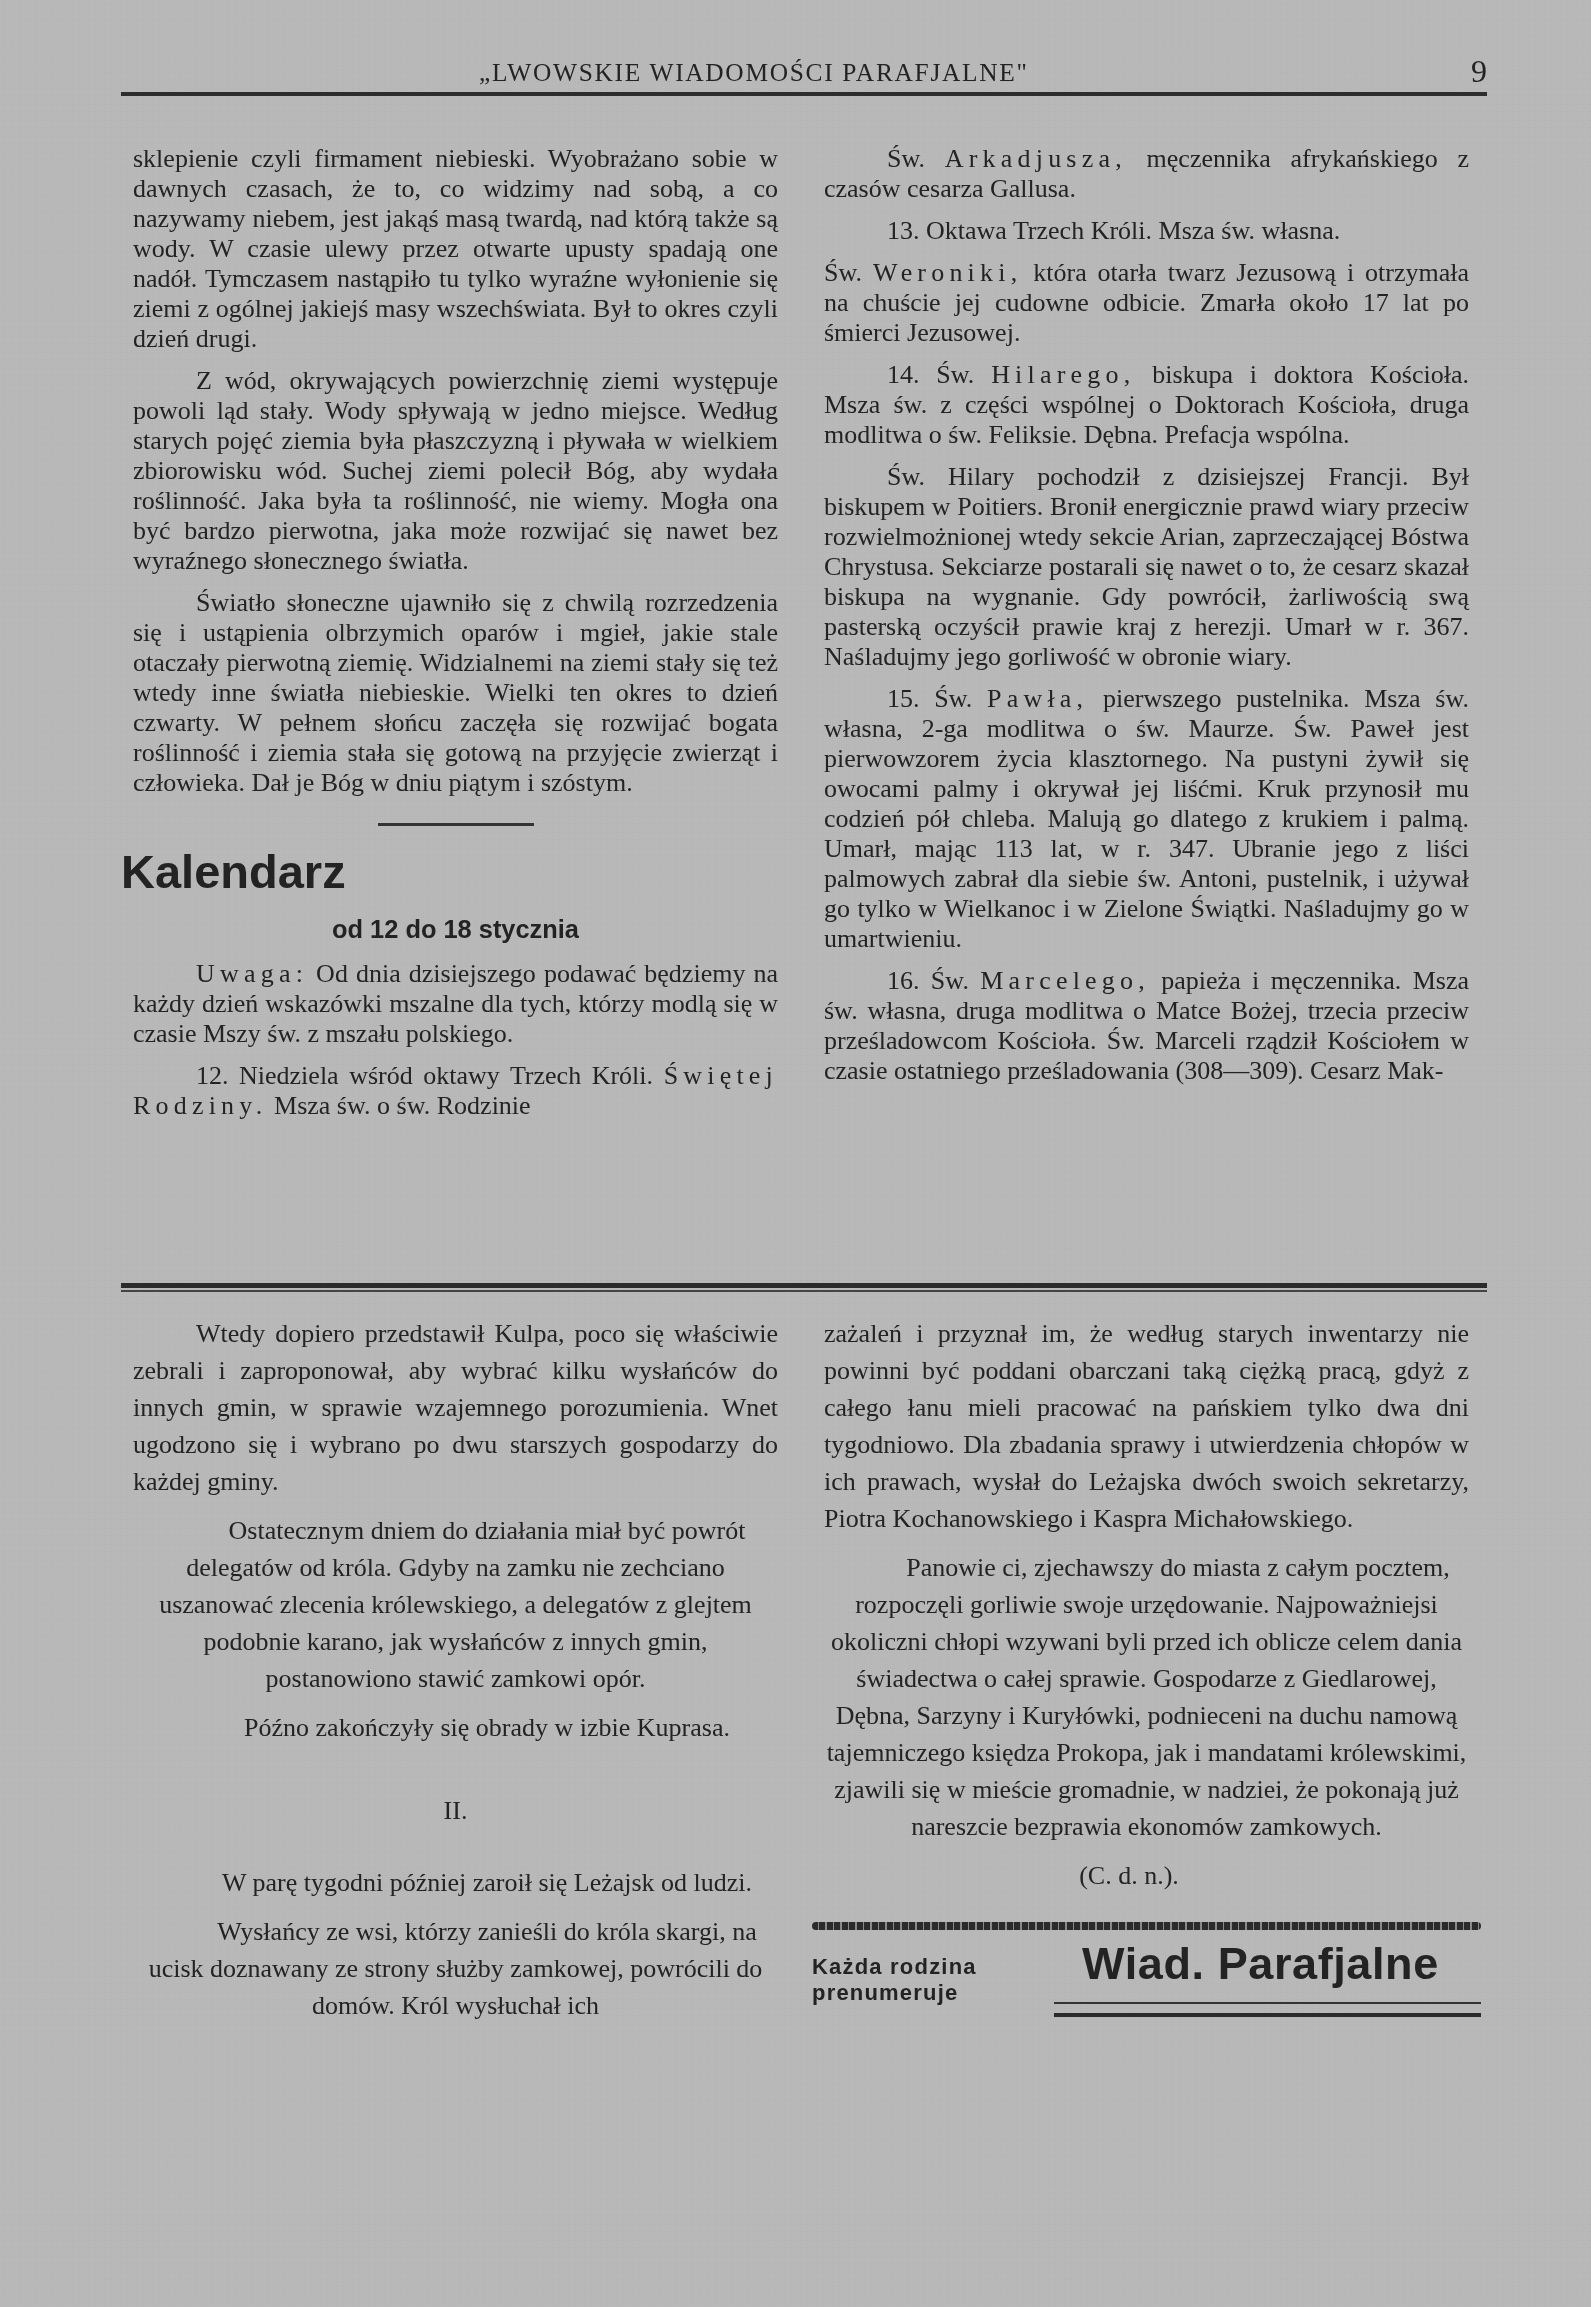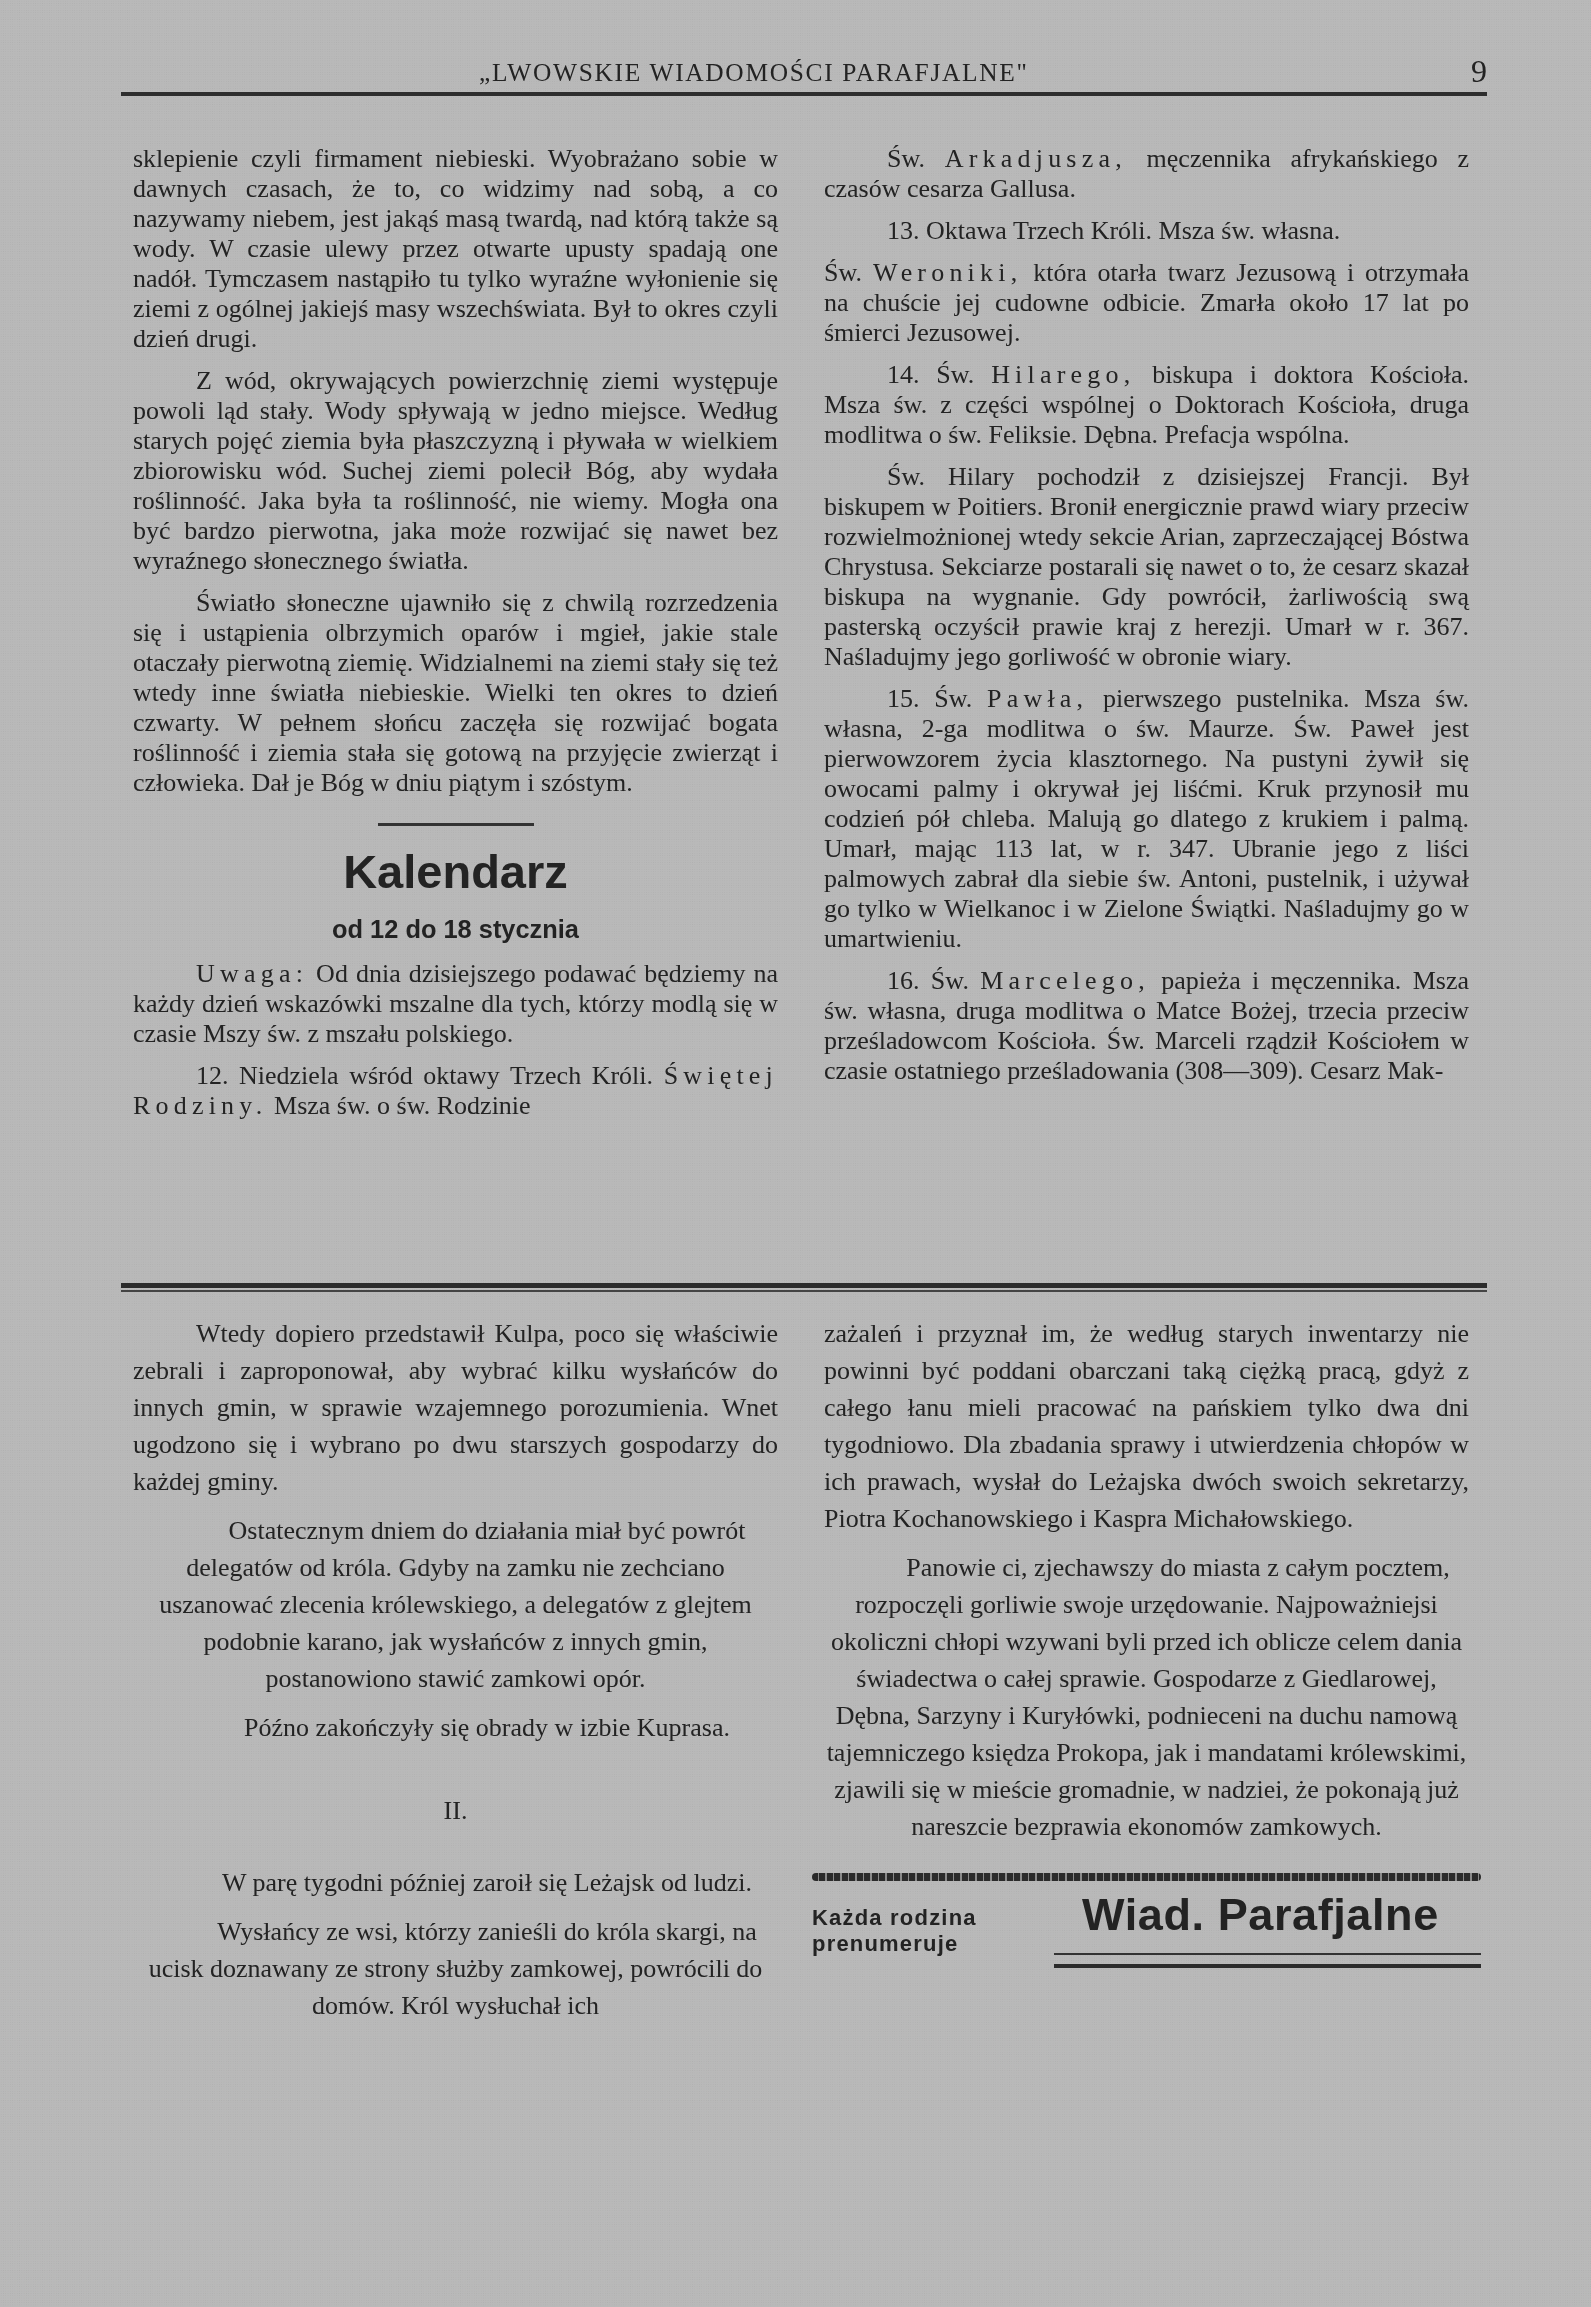--- a/index.html
+++ b/index.html
@@ -22,21 +22,21 @@
   .col p { margin: 12px; }
   .col p.ind { text-indent: 63px; }
   .col-left-top { left: 0; top: 132px; }
   .col-right-top { left: 691px; top: 132px; }
   .col-left-bot { left: 0; top: 1303px; line-height: 37px; }
   .col-right-bot { left: 691px; top: 1303px; line-height: 37px; }
   .col-left-bot p + p, .col-right-bot p + p { margin-top: 7px; text-align: center; }
 
   .sp { letter-spacing: 5.2px; }
   .short-rule { width: 156px; height: 2.3px; background: #333; margin: 25.4px auto 17.3px auto; }
-  .kal-title { font-family: "Liberation Sans", "DejaVu Sans", sans-serif; font-weight: bold; font-size: 47px; line-height: 58px; margin: 0; text-align: center; }
+  .kal-title { font-family: "Liberation Sans", "DejaVu Sans", sans-serif; font-weight: bold; font-size: 47px; line-height: 58px; margin: 0; text-align: left; }
   .kal-sub { font-family: "Liberation Sans", "DejaVu Sans", sans-serif; font-weight: bold; font-size: 25.4px; text-align: center; margin: 12.7px 0 15px 0; }
 
   .mid-rule { position: absolute; top: 1283px; left: 0; width: 1366px; height: 9.2px; }
   .mid-rule .a { position: absolute; left: 0; top: 0; width: 100%; height: 5.2px; background: #2b2b2b; }
   .mid-rule .b { position: absolute; left: 0; top: 7px; width: 100%; height: 1.7px; background: #444; }
 
   .section-num { text-align: center; margin: 46px 0 35px 0 !important; }
   .cdn { text-align: right; padding-right: 35px; margin-top: 5.8px !important; }
   .orn-rule { height: 8px; margin: 28px 0 22px 0; background: repeating-linear-gradient(90deg, #2b2b2b 0 5.8px, #8a8a8a 5.8px 7.5px); border-radius: 4px; }
   .ad { position: relative; height: 69px; }
@@ -86,20 +86,21 @@
     <p class="ind">Ostatecznym dniem do działania miał być powrót delegatów od króla. Gdyby na zamku nie zechciano uszanować zlecenia królewskiego, a delegatów z glejtem podobnie karano, jak wysłańców z innych gmin, postanowiono stawić zamkowi opór.</p>
     <p class="ind">Późno zakończyły się obrady w izbie Kuprasa.</p>
     <p class="section-num">II.</p>
     <p class="ind">W parę tygodni później zaroił się Leżajsk od ludzi.</p>
     <p class="ind">Wysłańcy ze wsi, którzy zanieśli do króla skargi, na ucisk doznawany ze strony służby zamkowej, powrócili do domów. Król wysłuchał ich</p>
   </div>
 
   <div class="col col-right-bot">
     <p>zażaleń i przyznał im, że według starych inwentarzy nie powinni być poddani obarczani taką ciężką pracą, gdyż z całego łanu mieli pracować na pańskiem tylko dwa dni tygodniowo. Dla zbadania sprawy i utwierdzenia chłopów w ich prawach, wysłał do Leżajska dwóch swoich sekretarzy, Piotra Kochanowskiego i Kaspra Michałowskiego.</p>
     <p class="ind">Panowie ci, zjechawszy do miasta z całym pocztem, rozpoczęli gorliwie swoje urzędowanie. Najpoważniejsi okoliczni chłopi wzywani byli przed ich oblicze celem dania świadectwa o całej sprawie. Gospodarze z Giedlarowej, Dębna, Sarzyny i Kuryłówki, podnieceni na duchu namową tajemniczego księdza Prokopa, jak i mandatami królewskimi, zjawili się w mieście gromadnie, w nadziei, że pokonają już nareszcie bezprawia ekonomów zamkowych.</p>
+    <p class="cdn">(C. d. n.).</p>
     <div class="orn-rule"></div>
     <div class="ad">
       <div class="ad-left">
         <div>Każda rodzina</div>
         <div>prenumeruje</div>
       </div>
       <div class="ad-right">Wiad. Parafjalne</div>
       <div class="ad-rule"></div>
     </div>
   </div>

